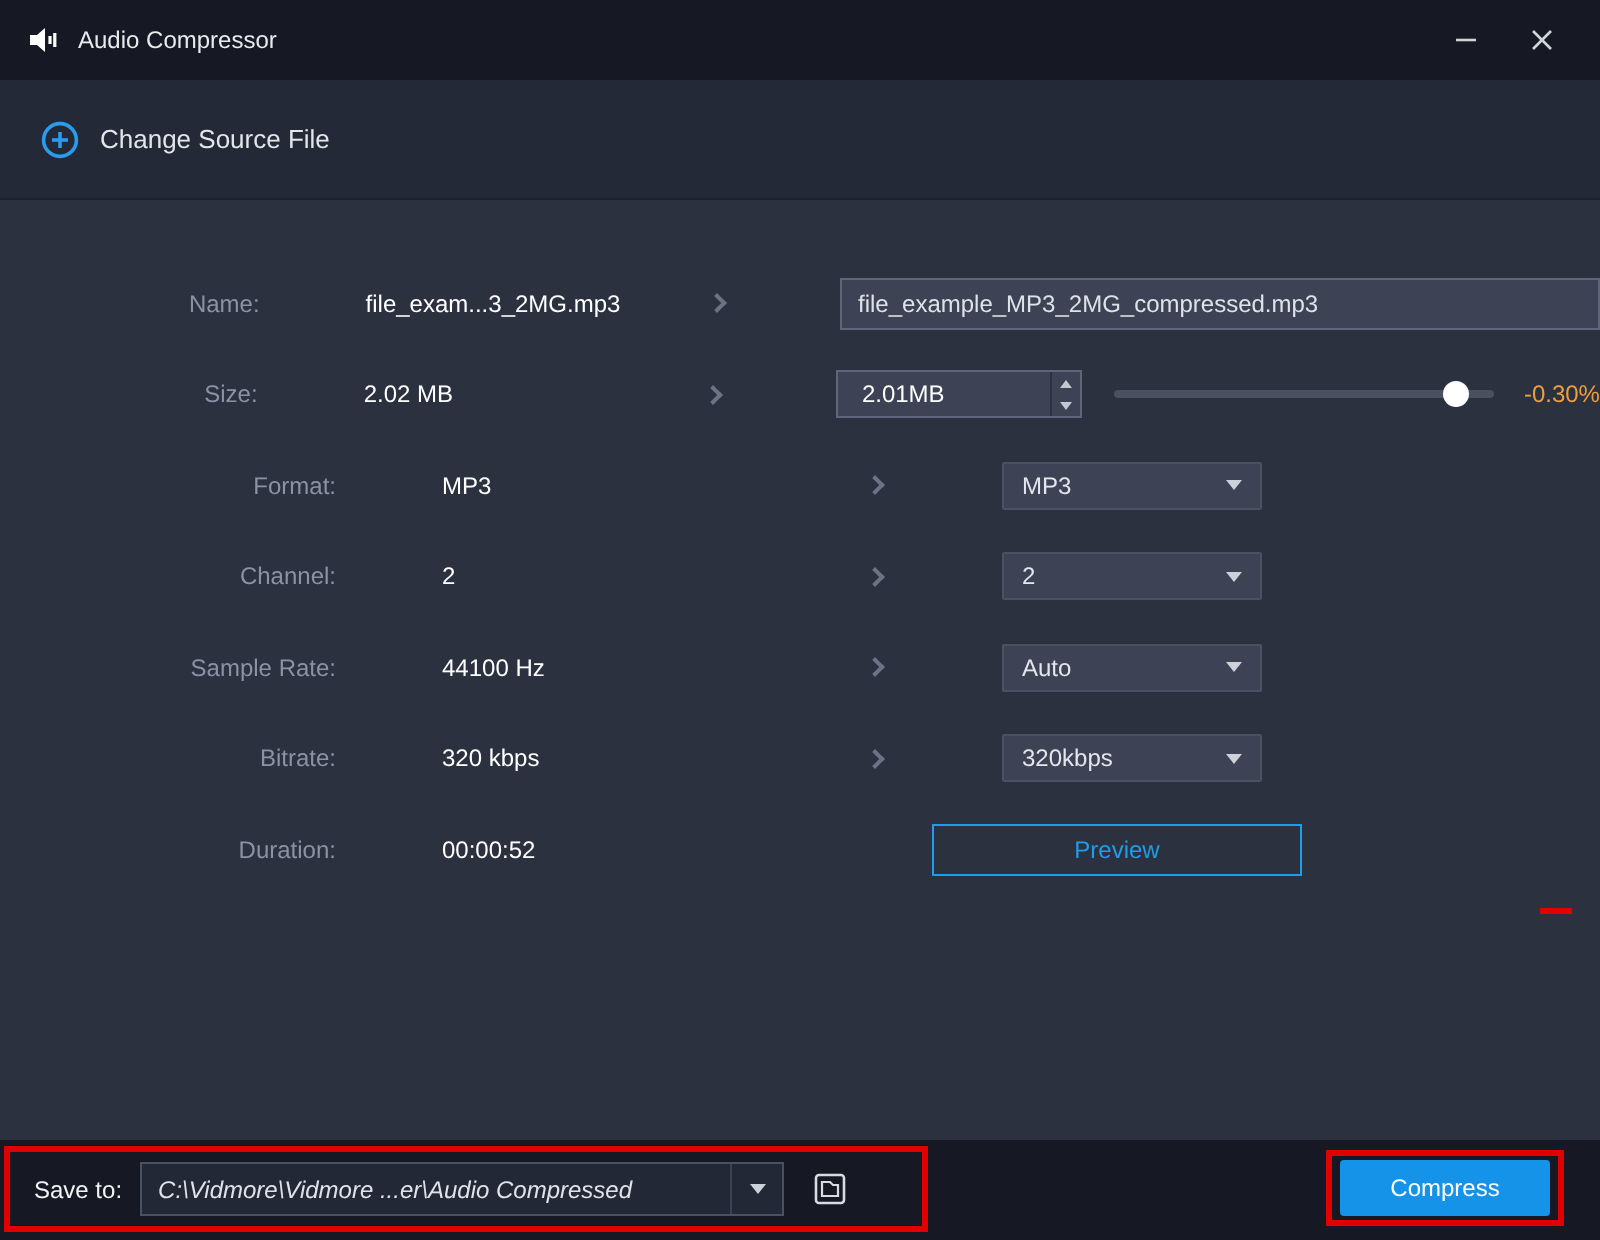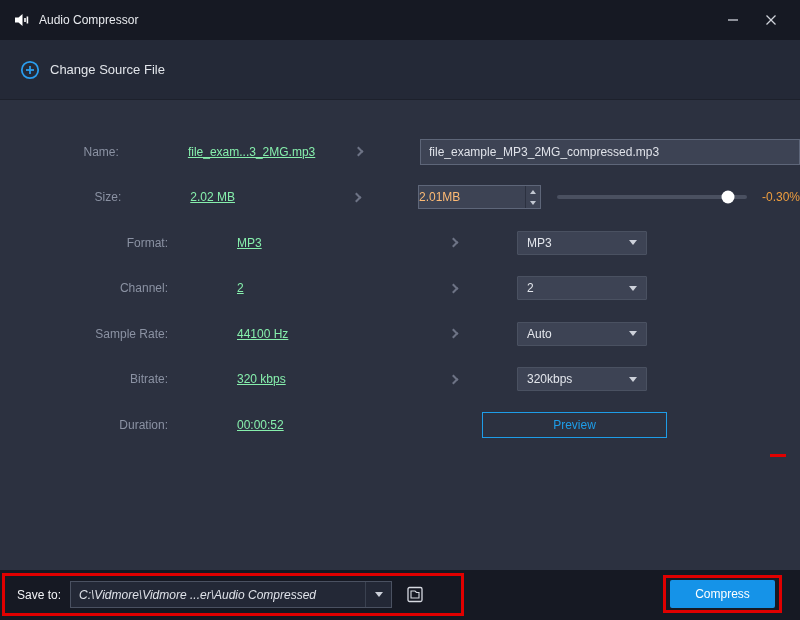--- a/index.html
+++ b/index.html
@@ -18,33 +18,33 @@
   .sourcebar { position:absolute; top:40px; left:0; right:0; height:60px; background:#242937;
                display:flex; align-items:center; padding-left:20px; border-bottom:1px solid #1d212c; }
   .change-src { display:flex; align-items:center; cursor:pointer; }
   .change-src .lbl { color:#e2e5ea; font-size:13px; margin-left:10px; }
 
   
   .main { position:absolute; top:101px; bottom:50px; left:0; right:0; background:#2c3140; }
   .rows { position:absolute; top:28px; left:0; right:0; }
   .row { display:flex; align-items:center; height:45.5px;gap:37px; }
   .col-label { width:168px; text-align:right; color:#8b92a3; font-size:12px; }
-  .col-value { width:170px; margin-left:32px; color:#86efac; font-size:12px;text-decoration:underline; }
+  .col-value { width:170px; margin-left:16px; color:#ffffff; font-size:12px; }
   .col-chev { width:18px; display:flex; justify-content:center; }
   .chev { width:7px; height:7px; border-top:2px solid #6d7385; border-right:2px solid #6d7385;
           transform:rotate(45deg); }
   .col-field { margin-left:18px; display:flex; align-items:center; }
 
   .txt-input { width:380px; height:23px; background:#3d4354; border:1px solid #5e6679;
                color:#dfe2e9; font-size:12px; padding:12px 8px; font-family:"Liberation Sans",sans-serif; }
 
   .spinbox { width:123px; height:24px; background:#3d4354; border:1px solid #5e6679;
              display:flex; align-items:stretch; }
-  .spinbox input { flex:1; min-width:0; background:transparent; border:none; color:#fdba74;
-                   font-size:12px; padding:0 0; font-family:"Liberation Sans",sans-serif; }
+  .spinbox input { flex:1; min-width:0; background:transparent; border:none; color:#ffffff;
+                   font-size:12px; padding:0 12px; font-family:"Liberation Sans",sans-serif; }
   .spin-arrows { width:15px; border-left:1px solid #2c3140; display:flex; flex-direction:column; }
   .spin-btn { flex:1; display:flex; align-items:center; justify-content:center; cursor:pointer; }
   .tri-up-sm { width:0; height:0; border-left:3px solid transparent; border-right:3px solid transparent;
                border-bottom:4px solid #c2c7d1; }
   .tri-down-sm { width:0; height:0; border-left:3px solid transparent; border-right:3px solid transparent;
                  border-top:4px solid #c2c7d1; }
 
   .slider { position:relative; width:190px; height:4px; background:#4a5060; border-radius:2px;
             margin-left:16px; cursor:pointer; }
   .slider-fill { width:90%; height:100%; background:#1e9de8; border-radius:2px; }

